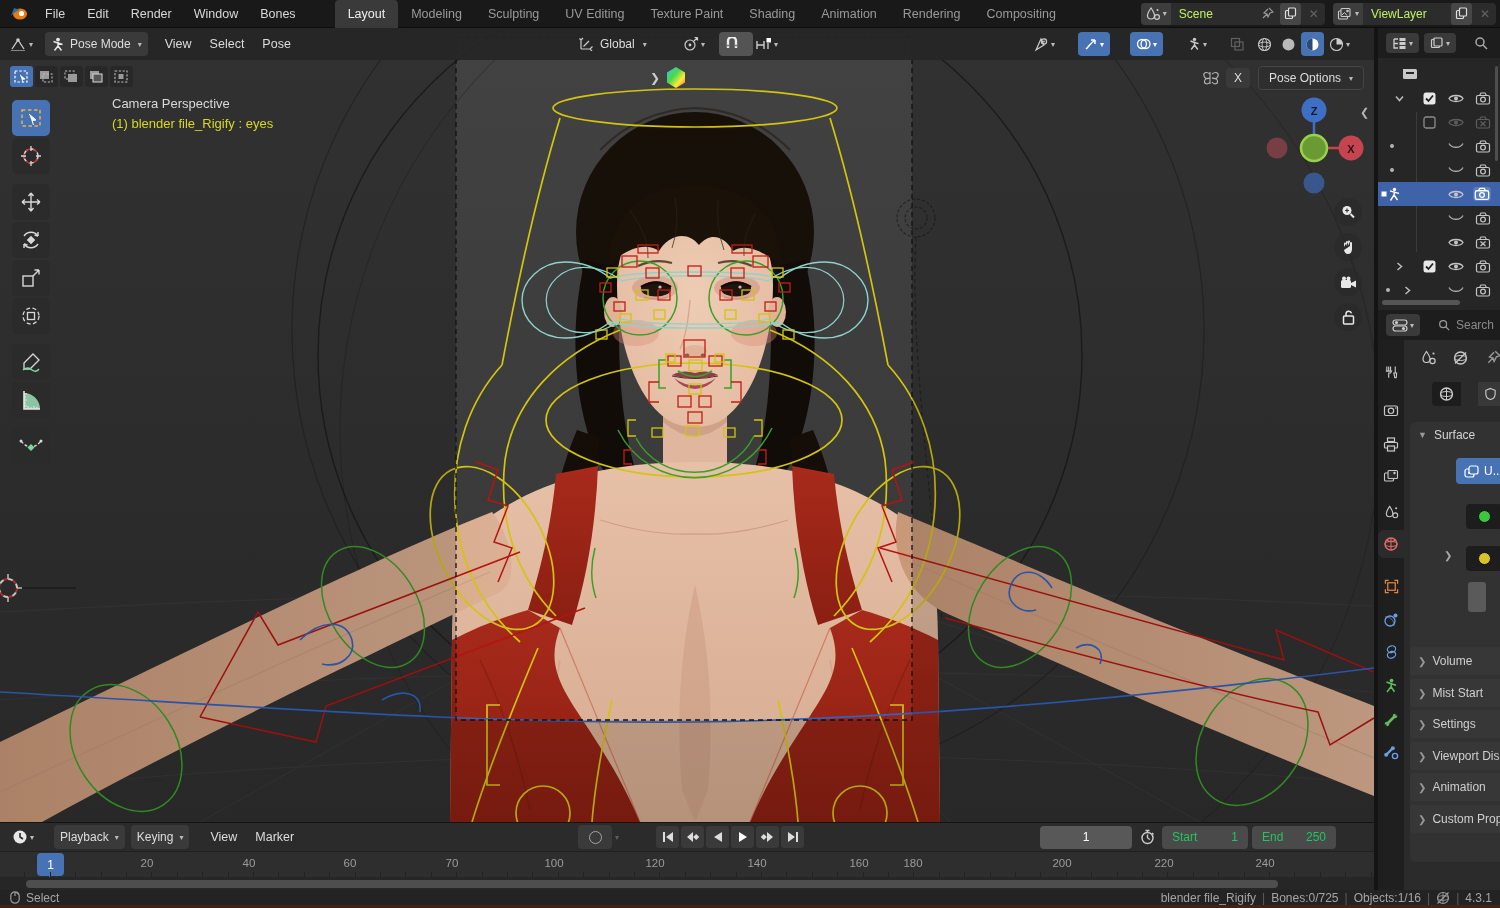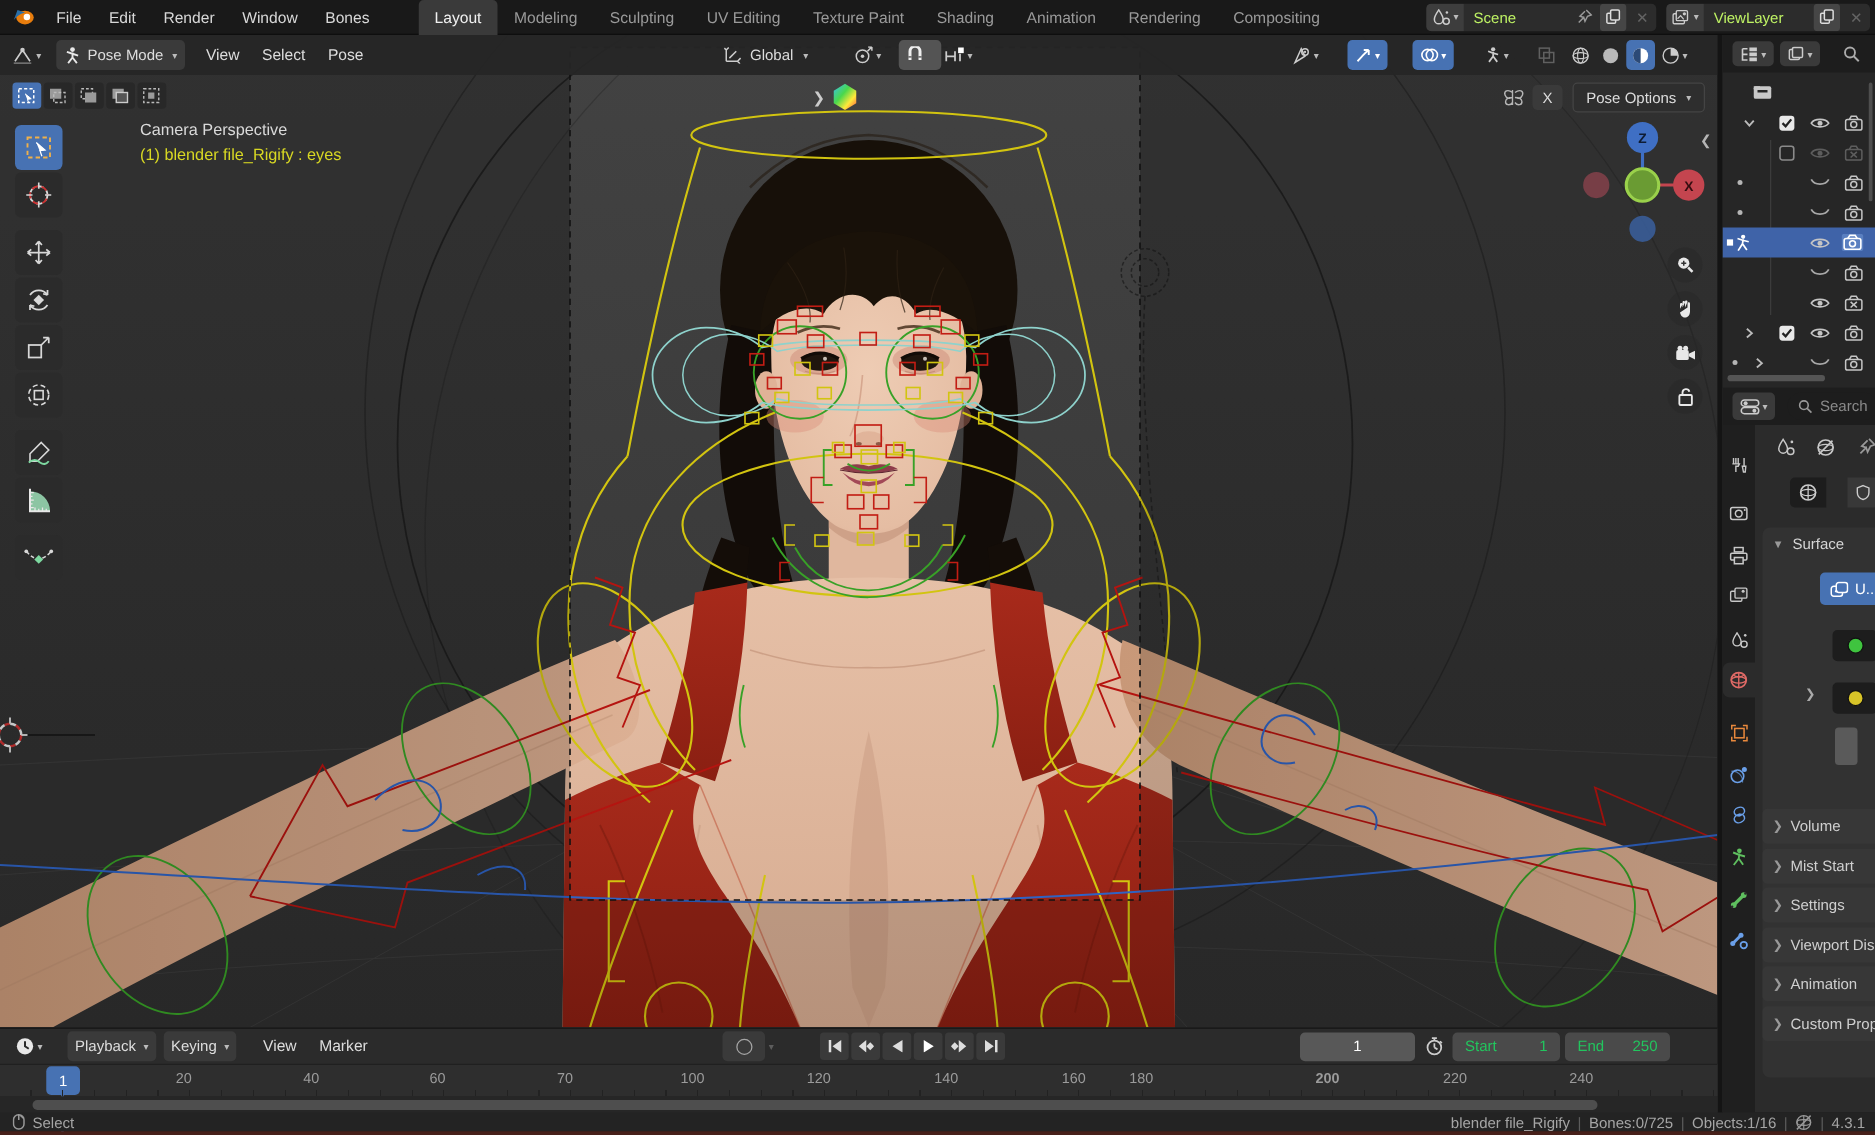--- a/index.html
+++ b/index.html
@@ -1179,21 +1179,21 @@
     <div class="tl-ruler">
       <span class="fr-label" style="left:147px;">20</span>
       <span class="fr-label" style="left:249px;">40</span>
       <span class="fr-label" style="left:350px;">60</span>
       <span class="fr-label" style="left:452px;">70</span>
       <span class="fr-label" style="left:554px;">100</span>
       <span class="fr-label" style="left:655px;">120</span>
       <span class="fr-label" style="left:757px;">140</span>
       <span class="fr-label" style="left:859px;">160</span>
       <span class="fr-label" style="left:913px;">180</span>
-      <span class="fr-label" style="left:1062px;font-weight:bold;">200</span>
+      <span class="fr-label" style="left:1062px;">200</span>
       <span class="fr-label" style="left:1164px;">220</span>
       <span class="fr-label" style="left:1265px;">240</span>
       <div class="playhead">1</div>
       <div class="abs" style="left:49px;top:24px;width:2px;height:40px;background:#4772b3;"></div>
     </div>
     <div class="tl-scroll">
       <div class="bar"></div>
     </div>
   </div>
 

